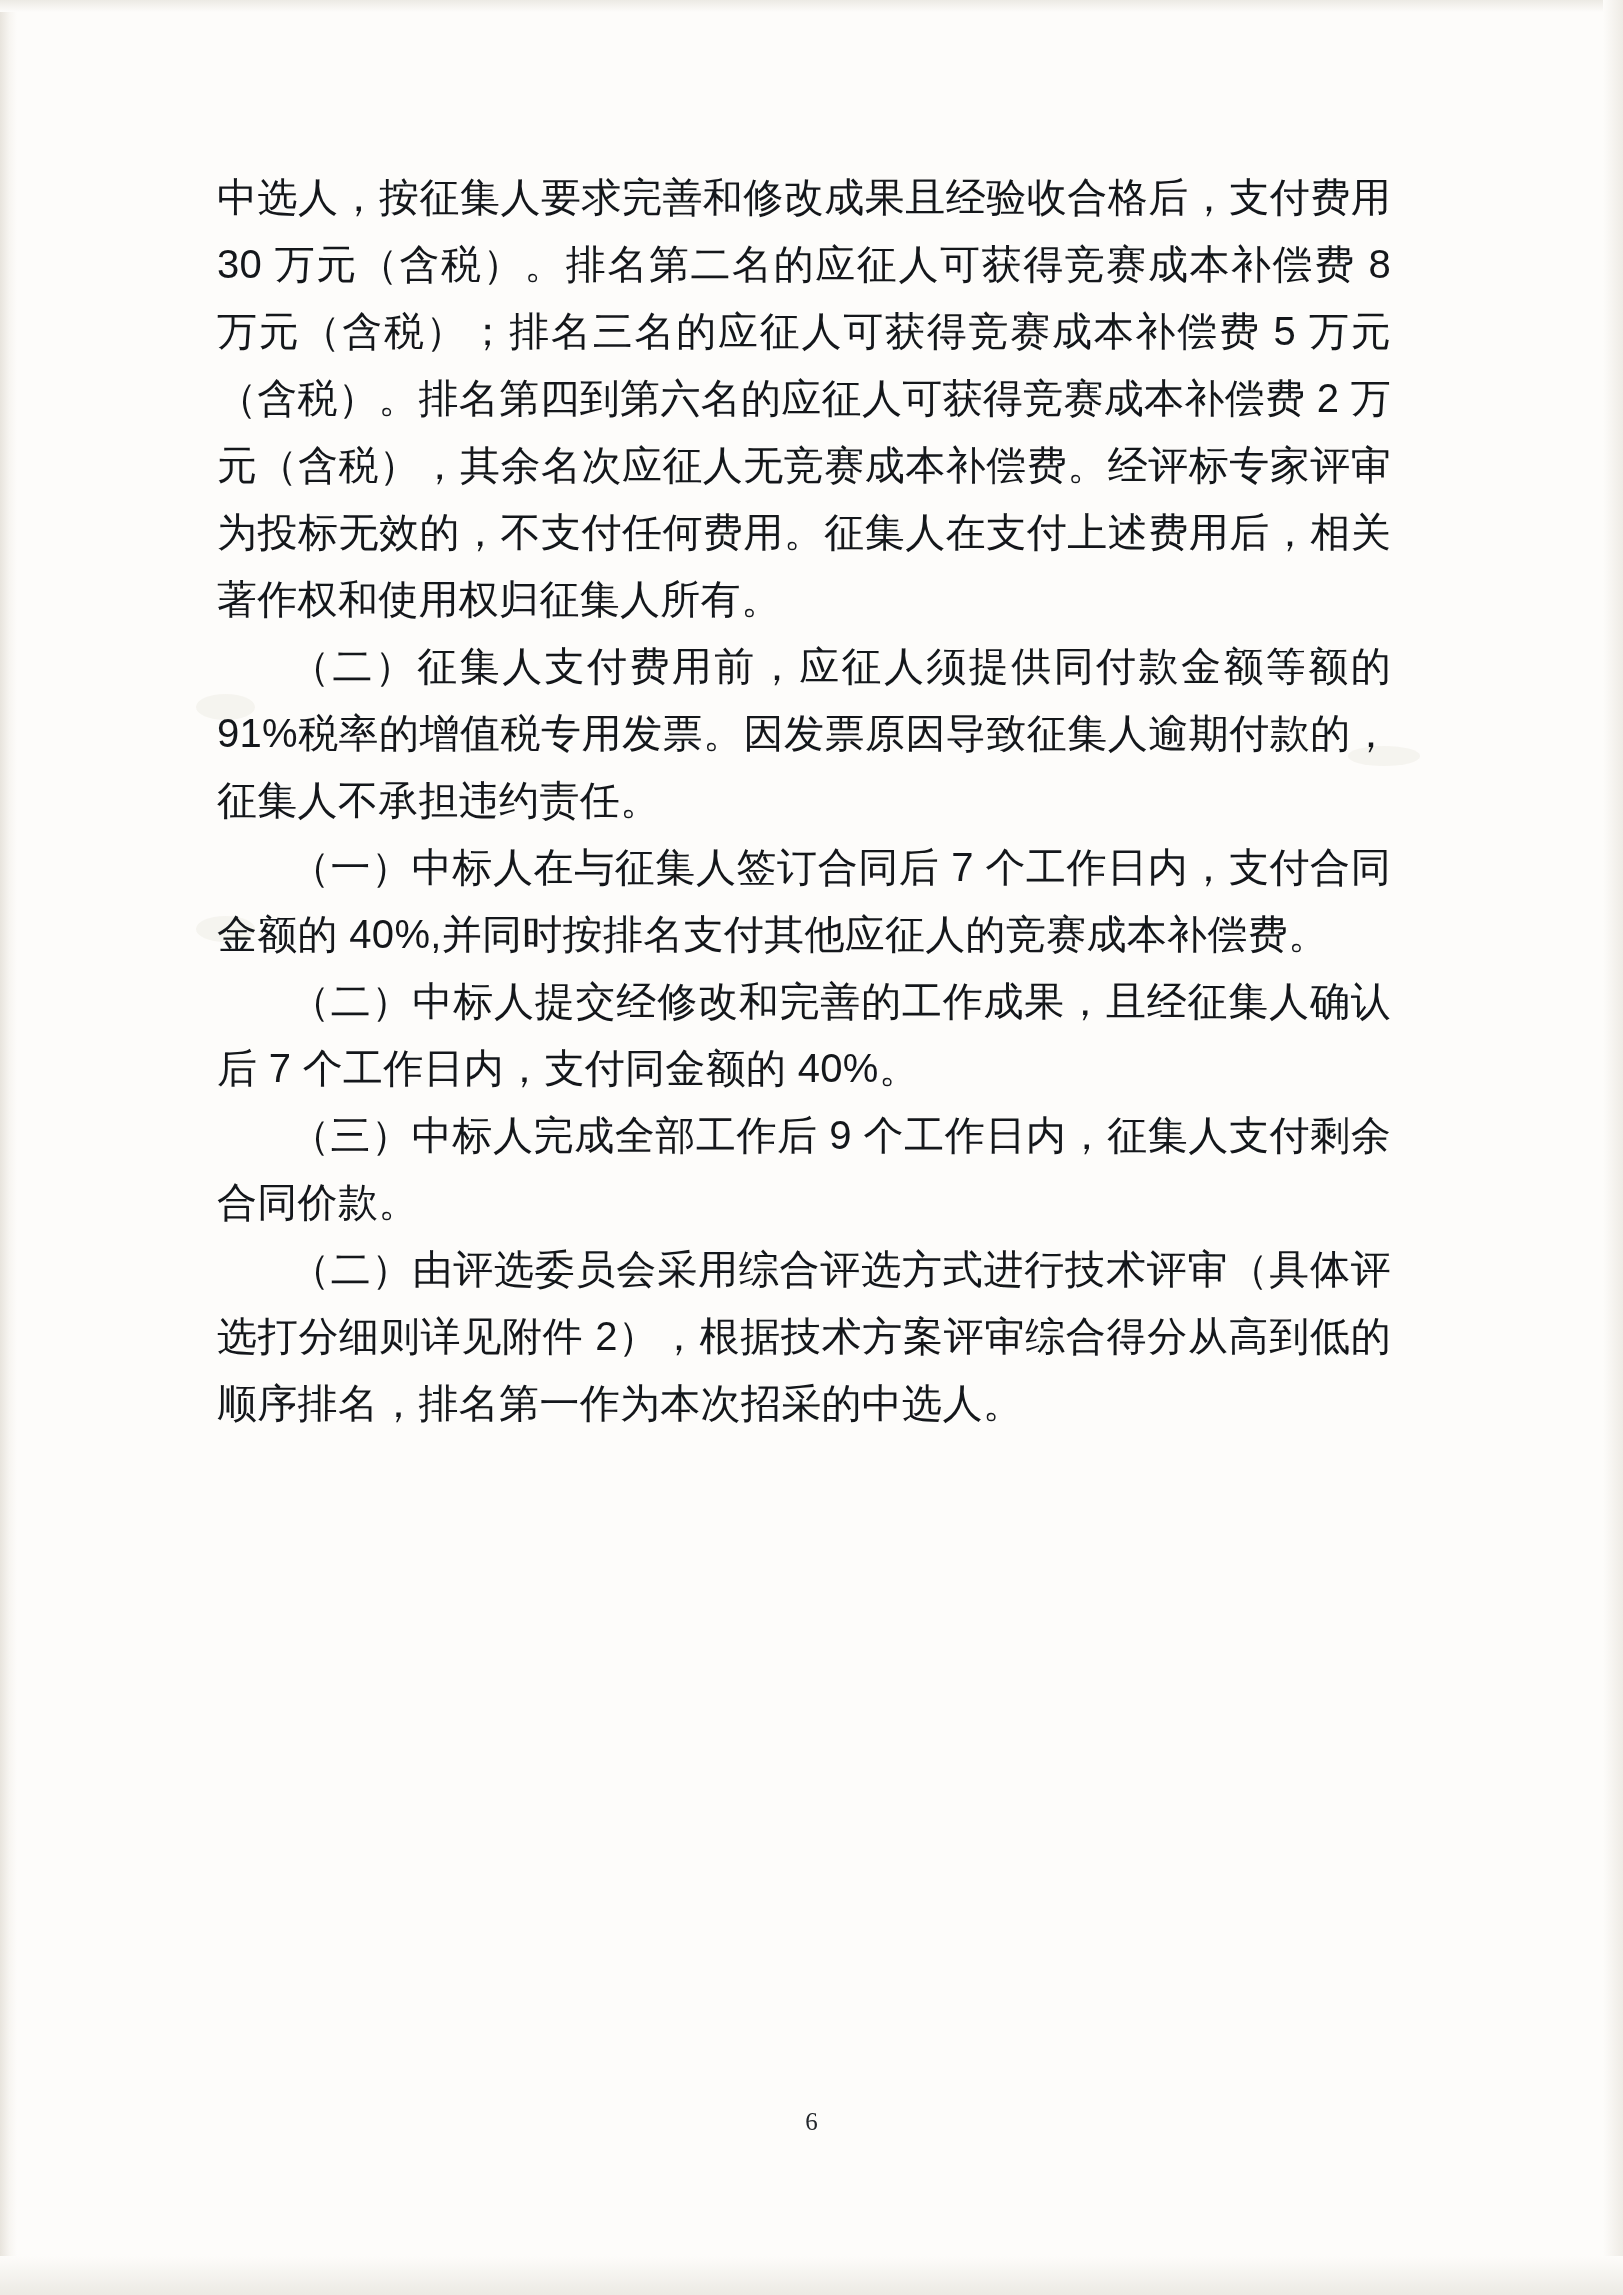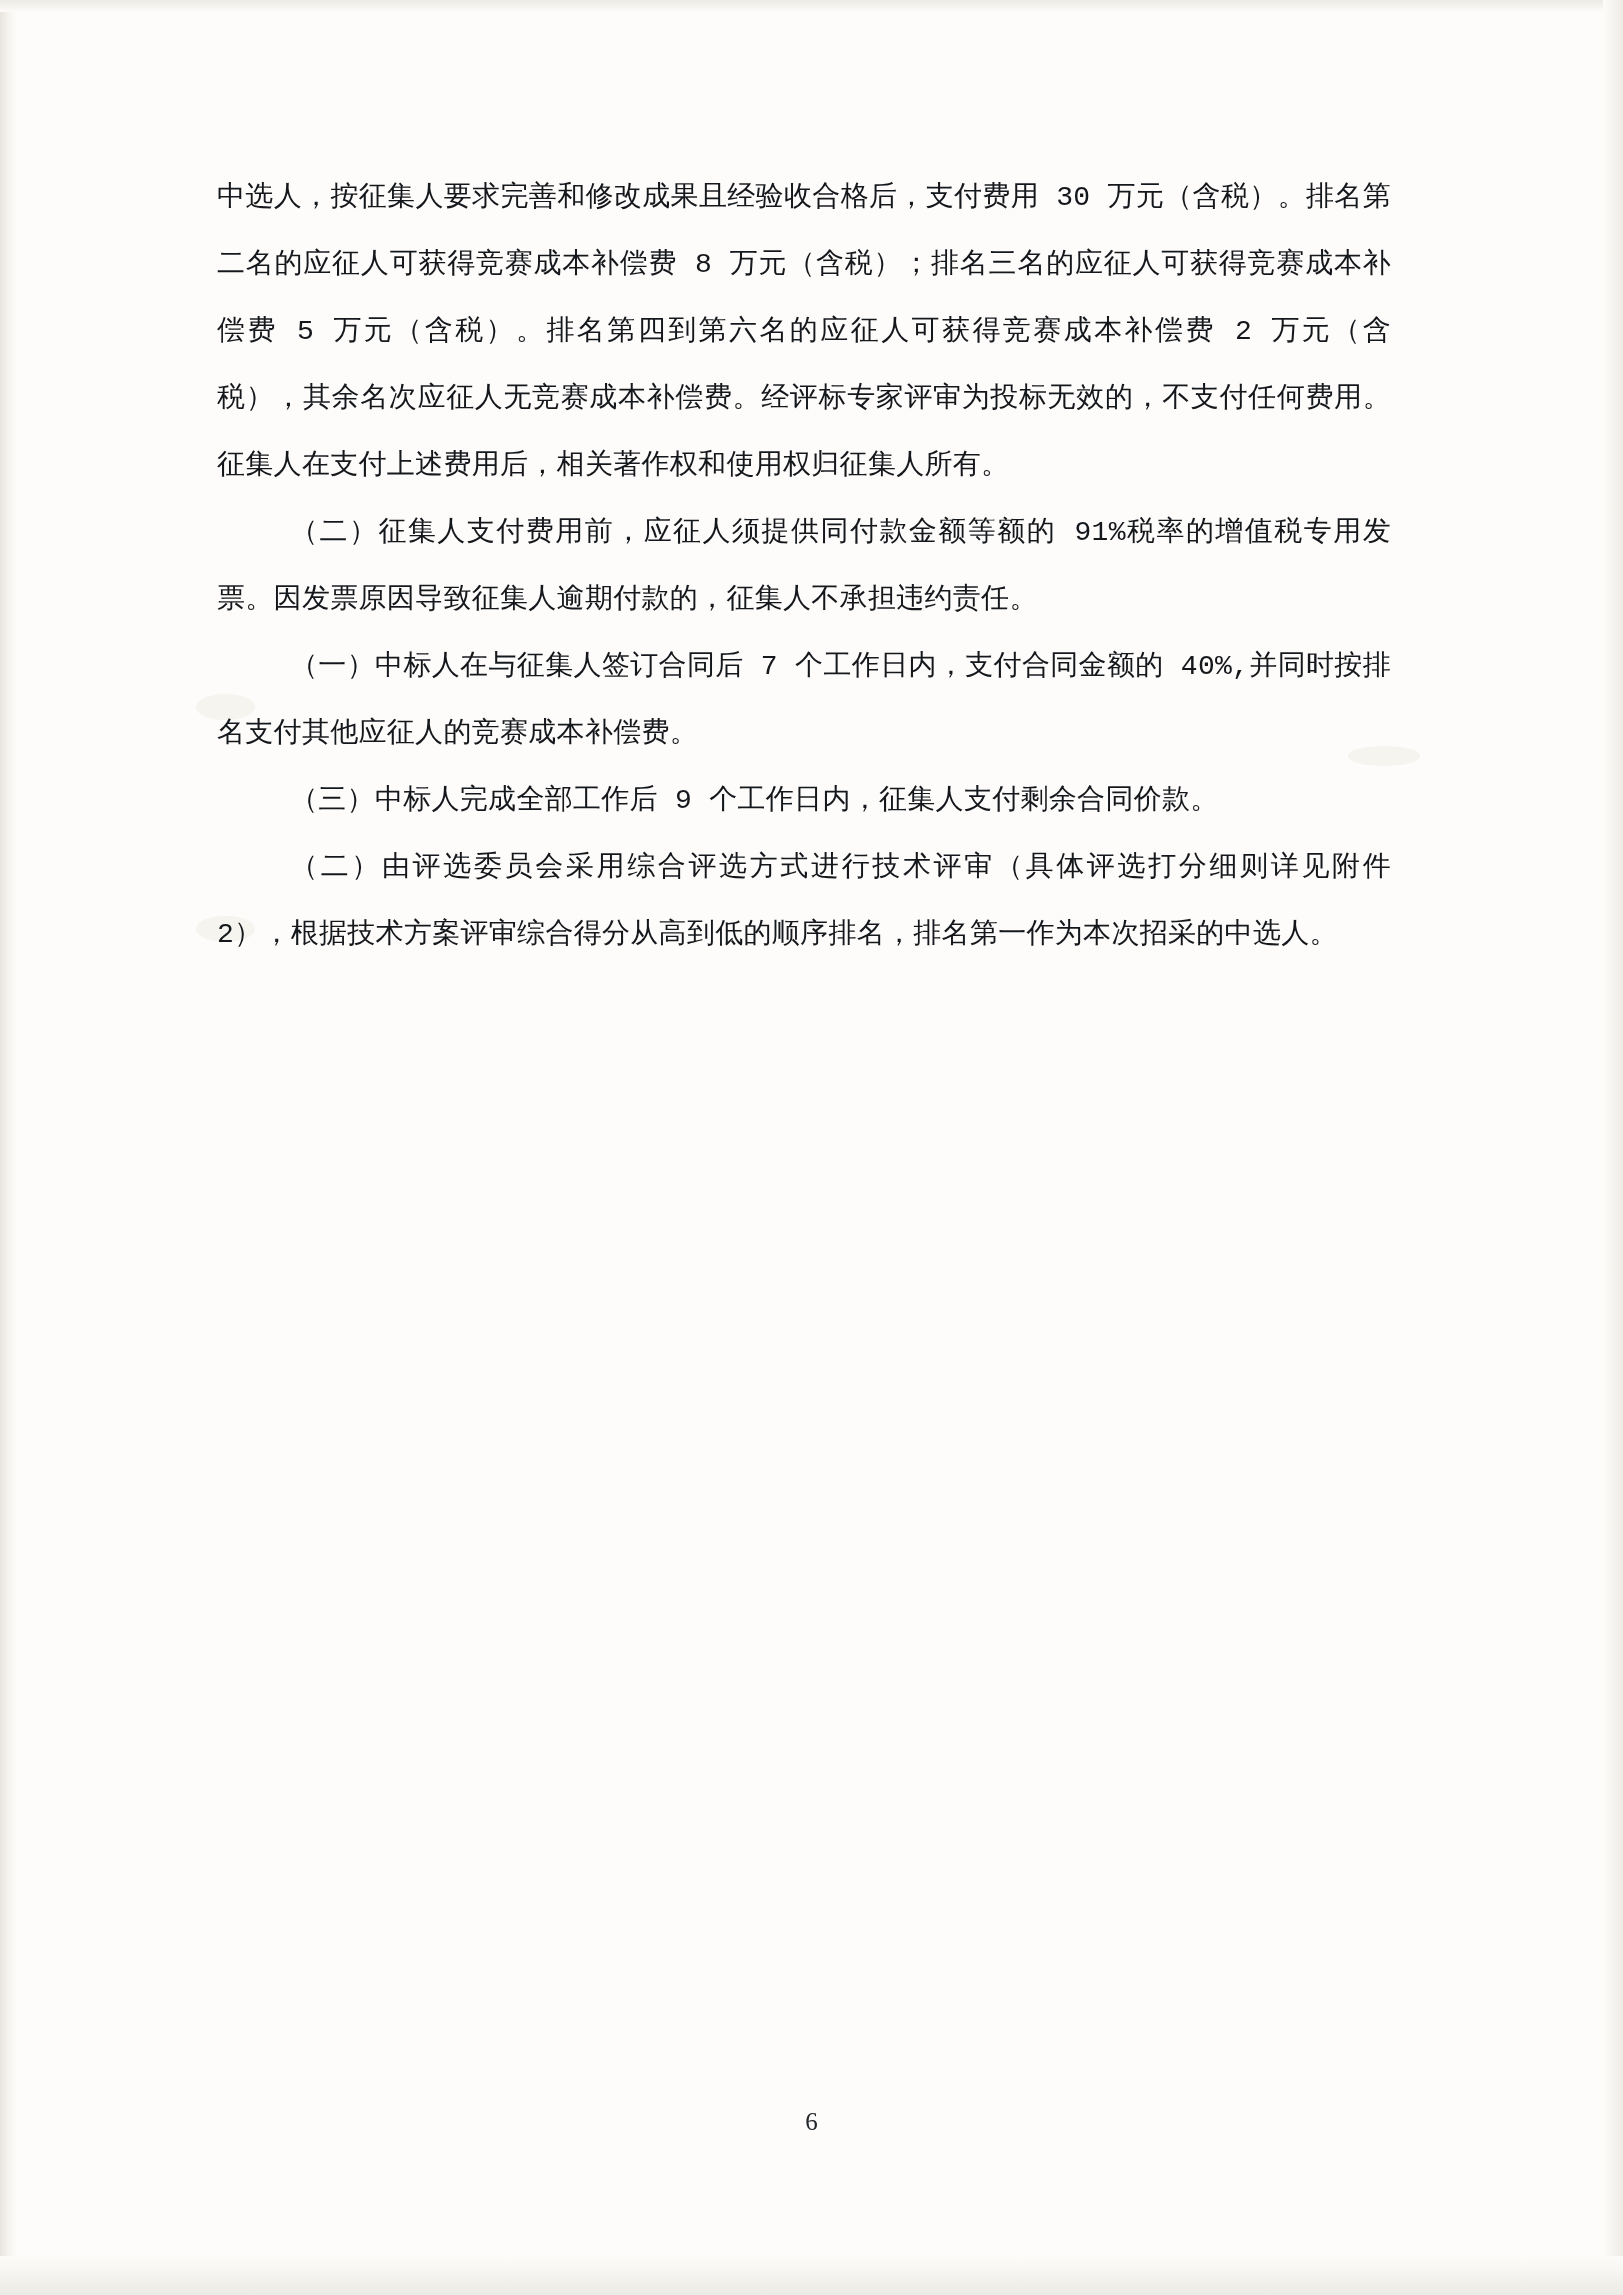--- a/index.html
+++ b/index.html
@@ -42,27 +42,27 @@
     width: 19.6px; height: 2295px;
     background: linear-gradient(to left, #eeebe5 0%, #fdfcfa 100%);
   }
   .content {
     position: absolute;
     left: 217px;
     top: 164px;
     width: 1178px;
   }
   .para {
-    font-size: 28px;
+    font-size: 40px;
     line-height: 67px;
     color: #14171b;
     letter-spacing: 0.3px;
     text-align: justify;
     margin: 0 4px 0 0;
-    font-family: Liberation Mono, monospace;
+    font-family: Liberation Sans, sans-serif;
   }
   .indent {
     text-indent: 73px;
   }
   .heading {
     font-size: 36px;
     line-height: 67px;
     color: #0f1216;
     font-weight: bold;
     text-indent: 73px;
@@ -105,20 +105,21 @@
 
   <div class="content">
 
     <p class="para">中选人，按征集人要求完善和修改成果且经验收合格后，支付费用 30 万元（含税）。排名第二名的应征人可获得竞赛成本补偿费 8 万元（含税）；排名三名的应征人可获得竞赛成本补偿费 5 万元（含税）。排名第四到第六名的应征人可获得竞赛成本补偿费 2 万元（含税），其余名次应征人无竞赛成本补偿费。经评标专家评审为投标无效的，不支付任何费用。征集人在支付上述费用后，相关著作权和使用权归征集人所有。</p>
 
     <p class="para indent">（二）征集人支付费用前，应征人须提供同付款金额等额的 91%税率的增值税专用发票。因发票原因导致征集人逾期付款的，征集人不承担违约责任。</p>
 
 
     <p class="para indent">（一）中标人在与征集人签订合同后 7 个工作日内，支付合同金额的 40%,并同时按排名支付其他应征人的竞赛成本补偿费。</p>
 
+    <p class="para indent">（二）中标人提交经修改和完善的工作成果，且经征集人确认后 7 个工作日内，支付同金额的 40%。</p>
 
     <p class="para indent">（三）中标人完成全部工作后 9 个工作日内，征集人支付剩余合同价款。</p>
 
 
 
     <p class="para indent">（二）由评选委员会采用综合评选方式进行技术评审（具体评选打分细则详见附件 2），根据技术方案评审综合得分从高到低的顺序排名，排名第一作为本次招采的中选人。</p>
 
 
   </div>
 

